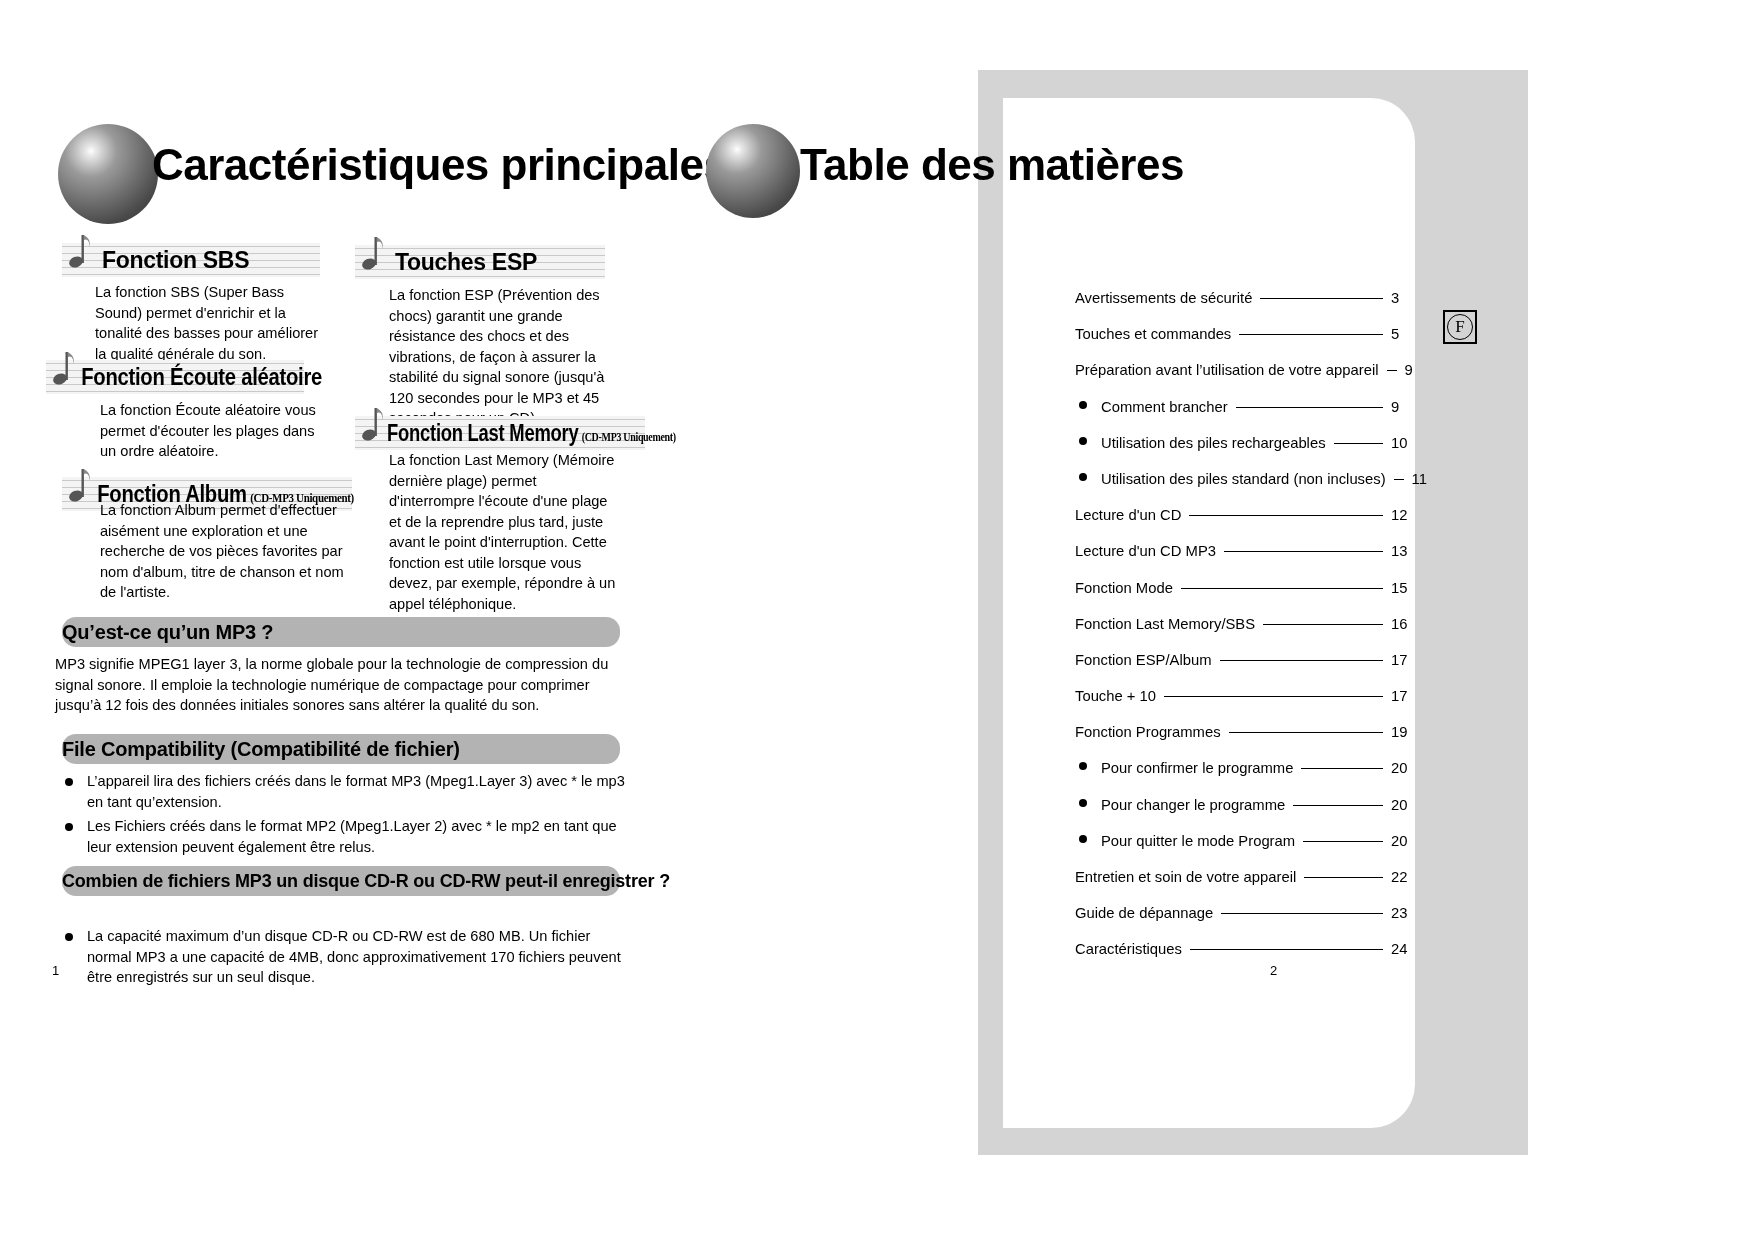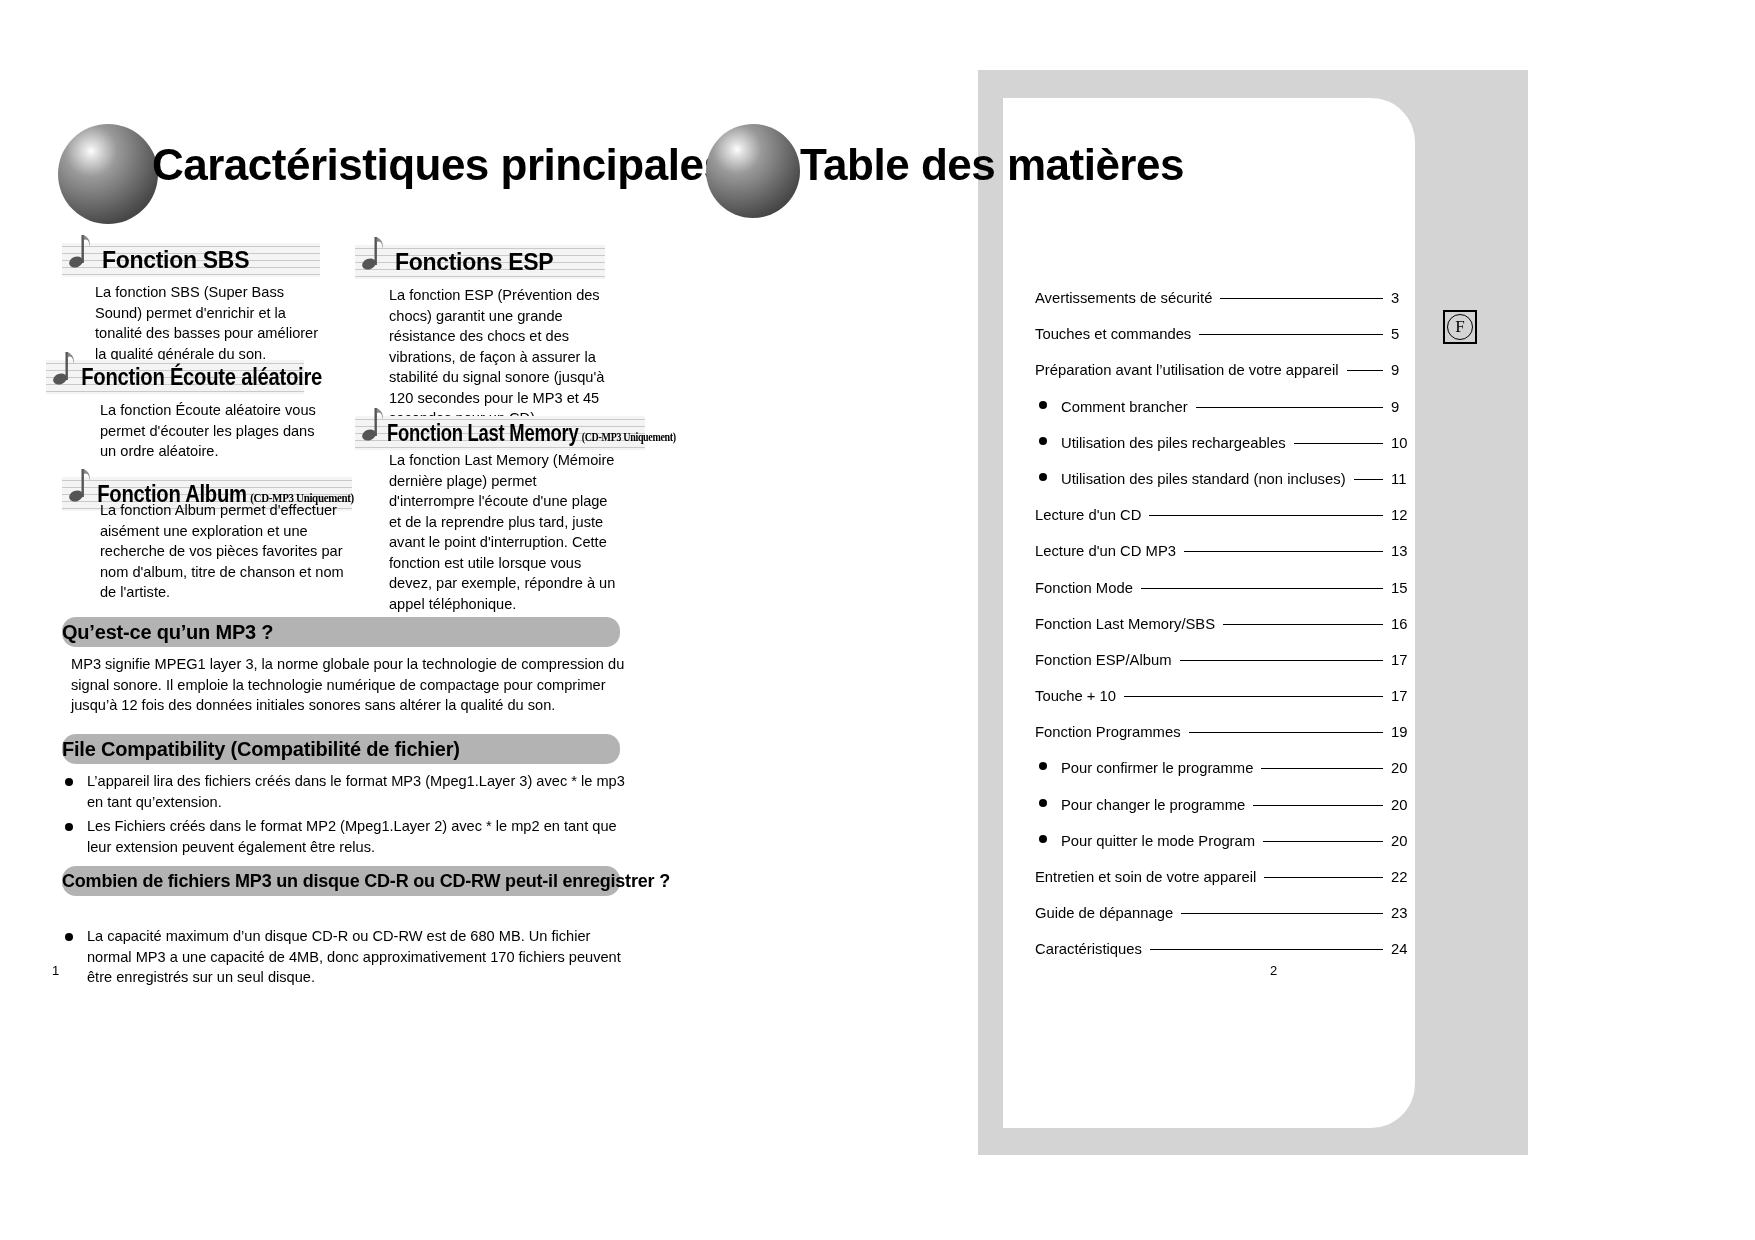--- a/index.html
+++ b/index.html
@@ -113,39 +113,39 @@
     letter-spacing: -0.2px;
     white-space: nowrap;
     border-radius: 14px;
   }
   .band.small { font-size: 18px; text-align: right; }
 
   .para {
     position: absolute;
     font-size: 14.6px;
     line-height: 20.5px;
-    margin-left: 16px;
   }
 
   
   .blist { position: absolute; }
   .brow { position: relative; padding-left: 32px; margin-bottom: 4px; }
   .bdot {
     position: absolute; left: 10px; top: 7px;
     width: 8px; height: 8px; border-radius: 50%;
     background: #000;
   }
   .btext { font-size: 14.6px; line-height: 20.5px; display: block; }
 
   
   .toc { position: absolute; left: 1035px; top: 290px; width: 390px; }
   .toc-row {
     display: flex; align-items: baseline;
     height: 36.2px;
     font-size: 14.8px;
+    margin-left: 40px;
   }
   .toc-row .tdot {
     width: 8px; height: 8px; border-radius: 50%;
     background: #000; margin-right: 14px;
     position: relative; top: -3px; flex: 0 0 auto;
   }
   .toc-row.sub { padding-left: 4px; }
   .toc-label { white-space: nowrap; flex: 0 0 auto; }
   .toc-lead {
     flex: 1 1 auto;
@@ -246,21 +246,21 @@
       <i style="top:10px"></i>
       <i style="top:17px"></i>
       <i style="top:24px"></i>
       <i style="top:31px"></i>
   </div>
   <svg class="note" viewBox="0 0 26 46">
     <ellipse cx="8" cy="33" rx="7" ry="5.2" fill="#555" transform="rotate(-20 8 33)"></ellipse>
     <rect x="13.5" y="6" width="2.4" height="28" fill="#555"></rect>
     <path d="M15.9 6 C21 9, 23 13, 21 18 C22 12, 19 9, 15.9 11 Z" fill="#888"></path>
   </svg>
-  <span class="feat-title">Fonctions ESP</span>
+  <span class="feat-title">Touches ESP</span>
 </div>
 <div class="feat-body" style="left:389px; top:285px; width:232px;">La fonction ESP (Prévention des chocs) garantit une grande résistance des chocs et des vibrations, de façon à assurer la stabilité du signal sonore (jusqu'à 120 secondes pour le MP3 et 45 secondes pour un CD).</div>
 
 <div class="feature" style="left:355px; top:416px; width:290px;">
   <div class="staff">
     <i style="top:3px"></i>
       <i style="top:10px"></i>
       <i style="top:17px"></i>
       <i style="top:24px"></i>
       <i style="top:31px"></i>

